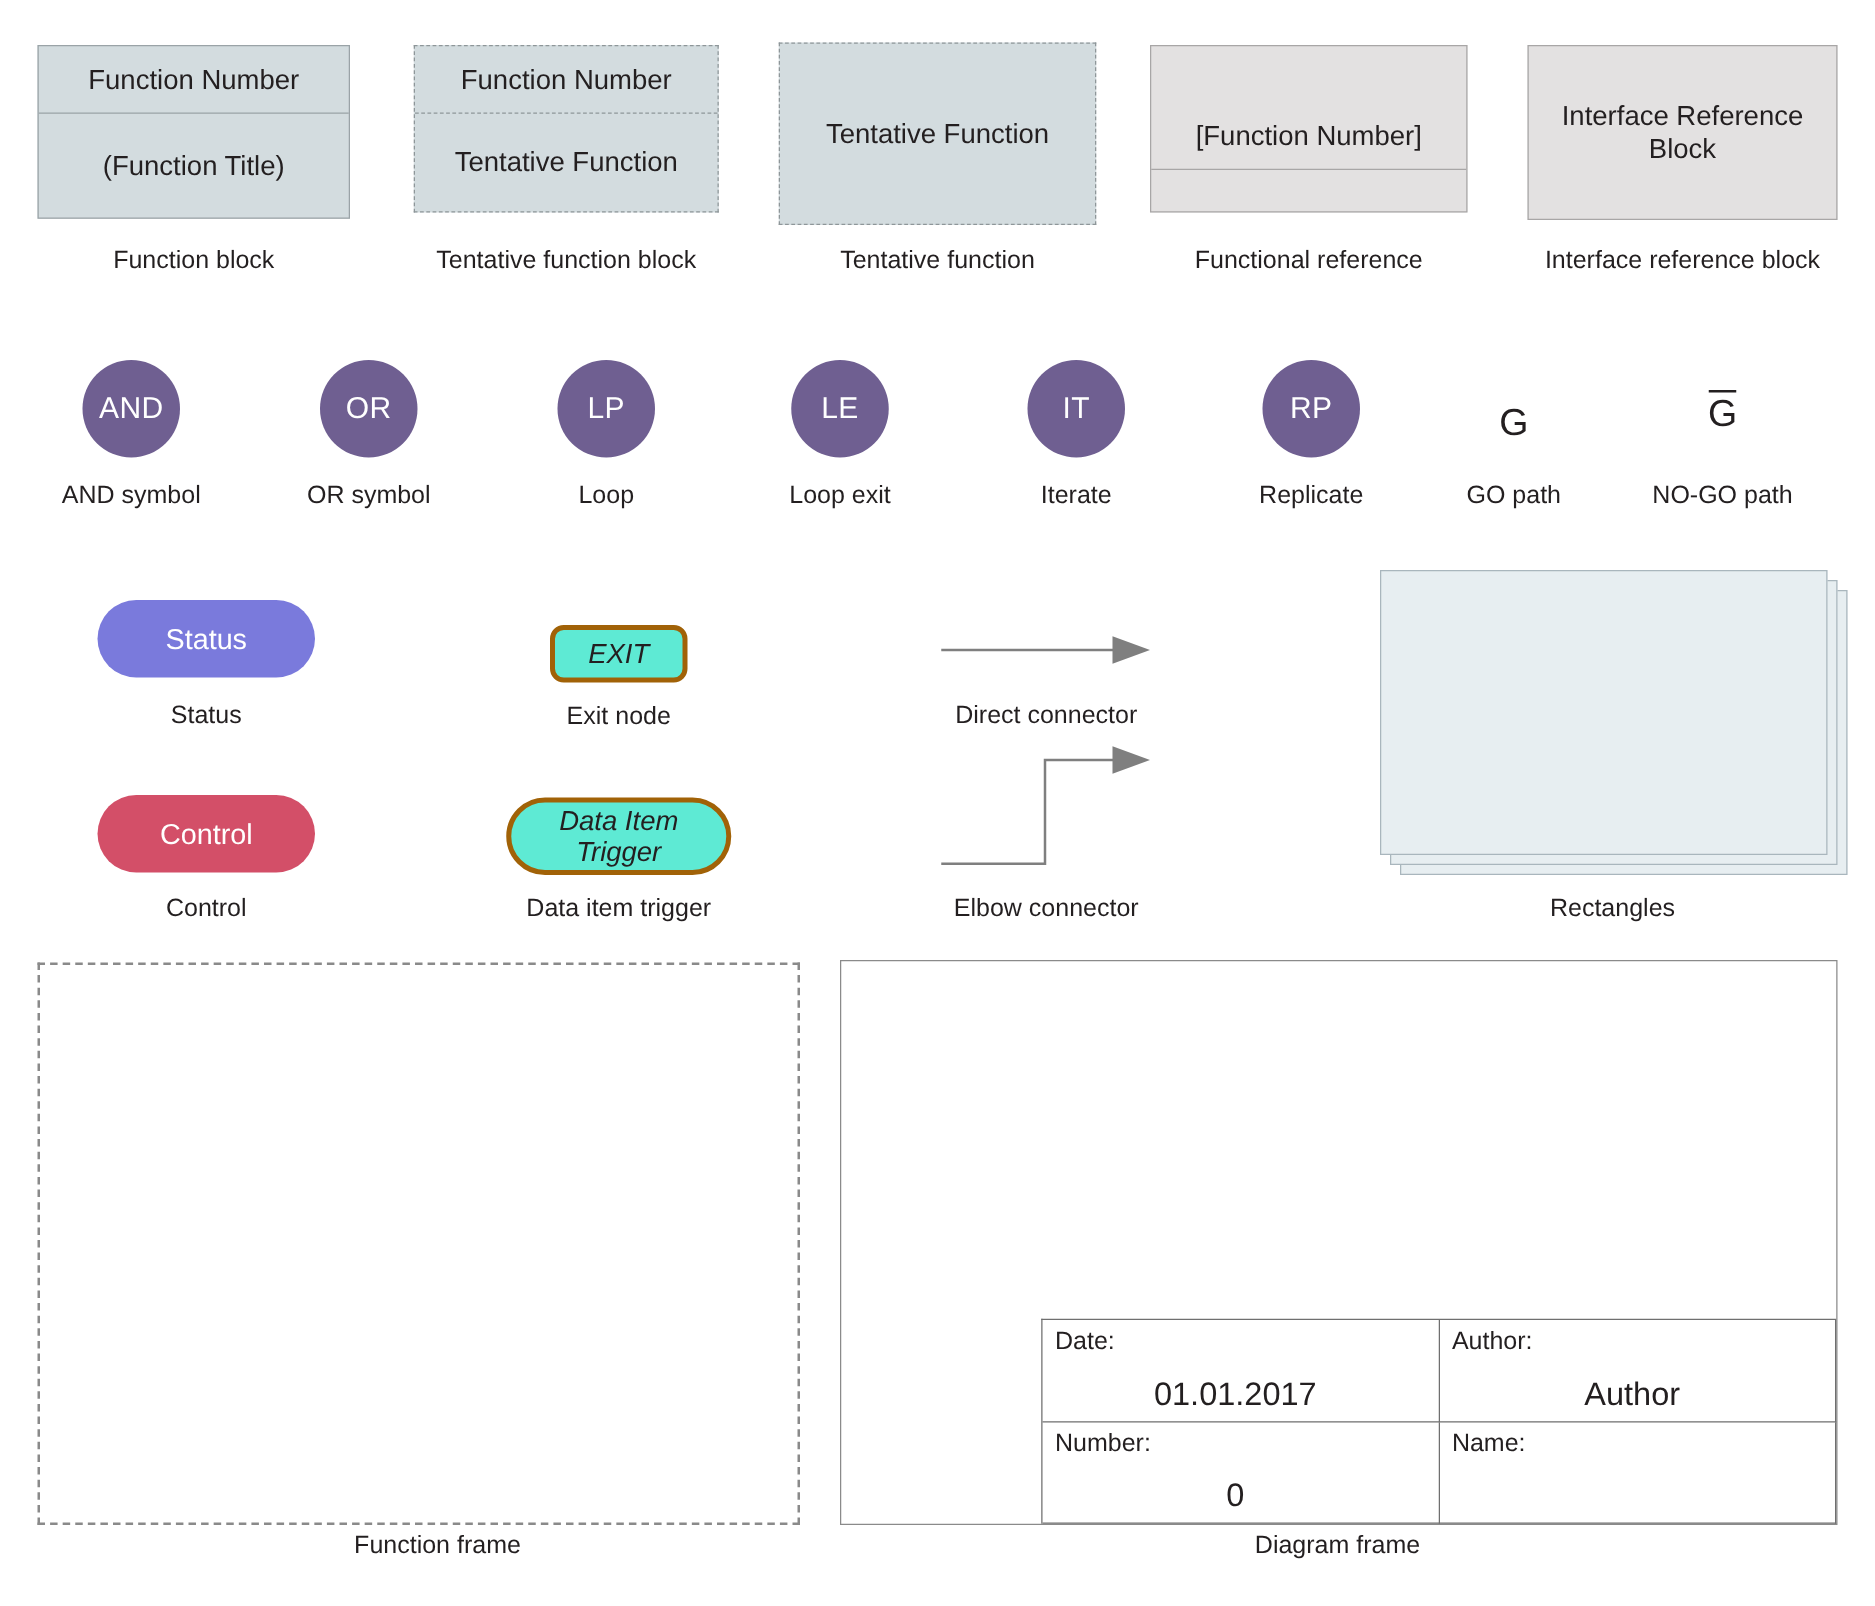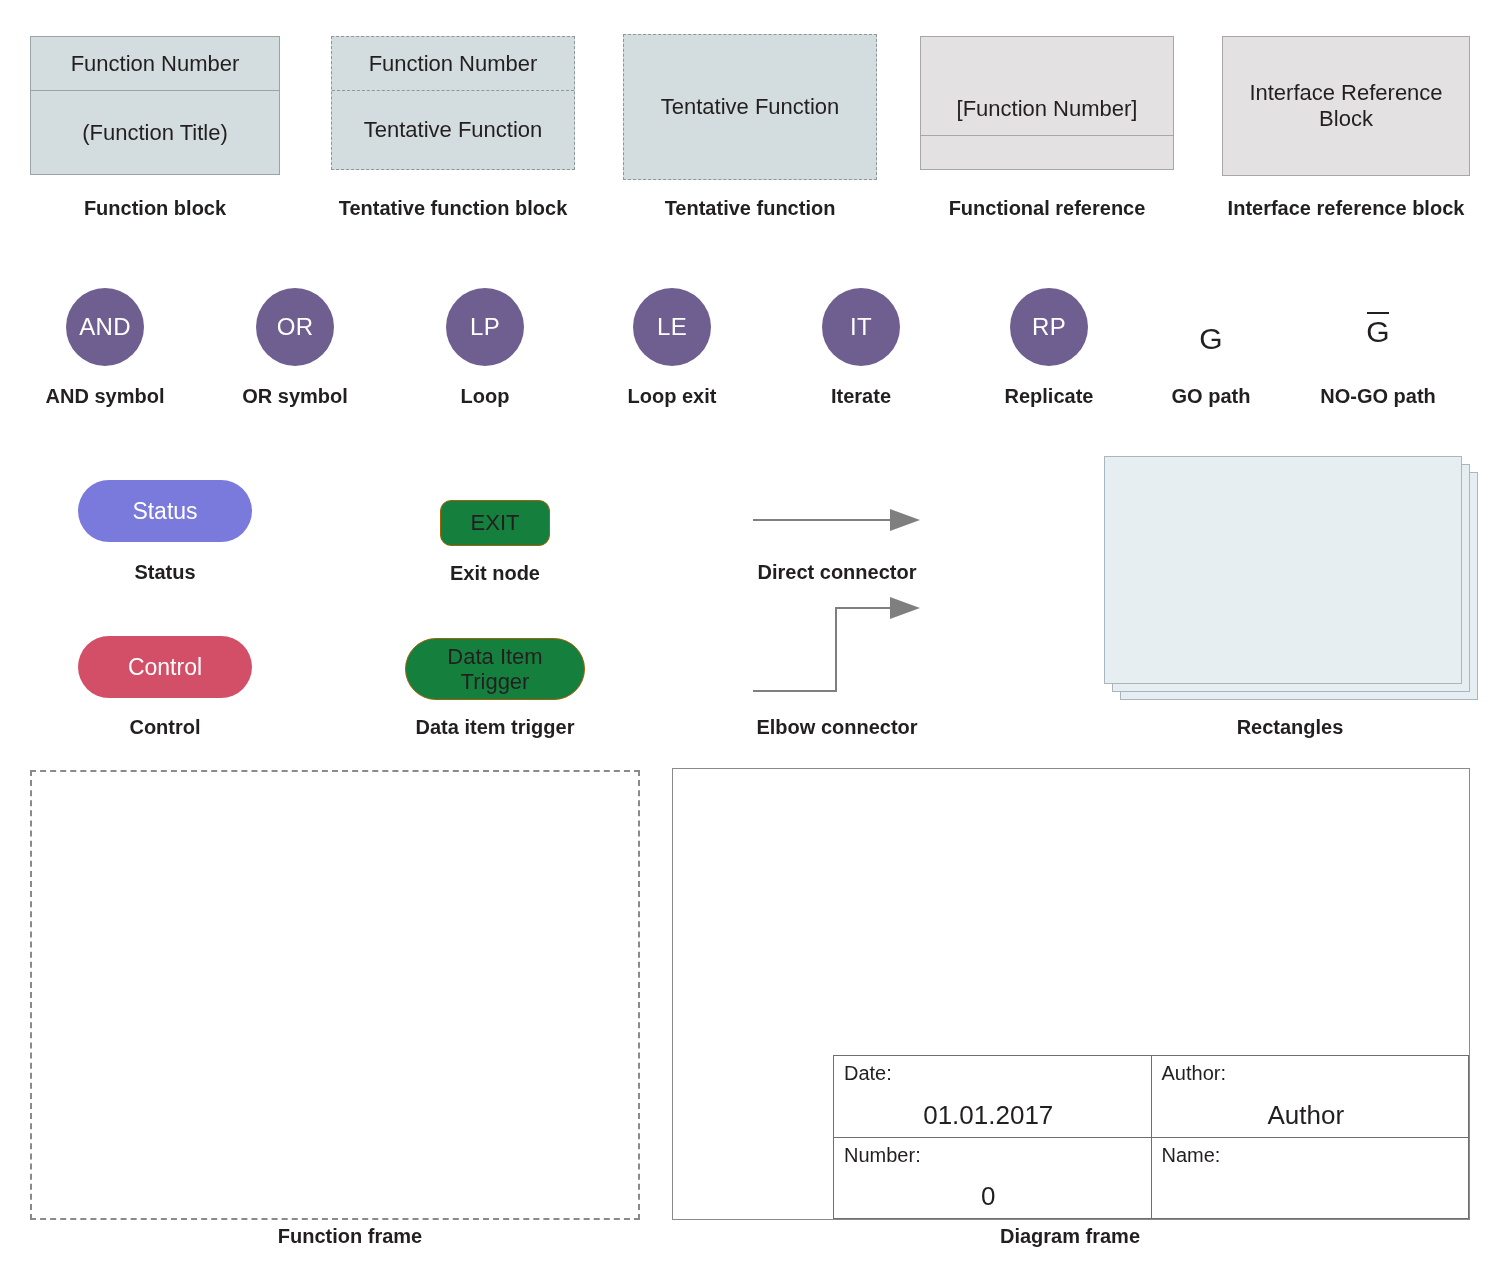--- a/index.html
+++ b/index.html
@@ -22,21 +22,20 @@
   }
 
   
   .caption {
     position: absolute;
     text-align: center;
     font-size: 20px;
     color: #231f20;
     white-space: nowrap;
     line-height: 1.2;
-    font-weight: bold;
   }
 
   
   .fblock {
     position: absolute;
     box-sizing: border-box;
     display: flex;
     flex-direction: column;
     background: #d3dcdf;
     border: 1px solid #9aa3a7;
@@ -116,29 +115,30 @@
     color: #ffffff;
     font-size: 23px;
   }
   .pill.status  { background: #7a7adc; }
   .pill.control { background: #d34f68; }
 
   
   .node {
     position: absolute;
     box-sizing: border-box;
-    background: #15803d;
-    border: 1px solid #a16207;
+    background: #5eead4;
+    border: 4px solid #a16207;
     display: flex;
     align-items: center;
     justify-content: center;
     text-align: center;
     font-size: 22px;
     color: #231f20;
     line-height: 1.15;
+    font-style: italic;
   }
   .node.exit    { border-radius: 11px; }
   .node.trigger { border-radius: 999px; }
 
   
   .conn { position: absolute; }
 
   
   .rectstack { position: absolute; }
   .rectstack .sheet {

